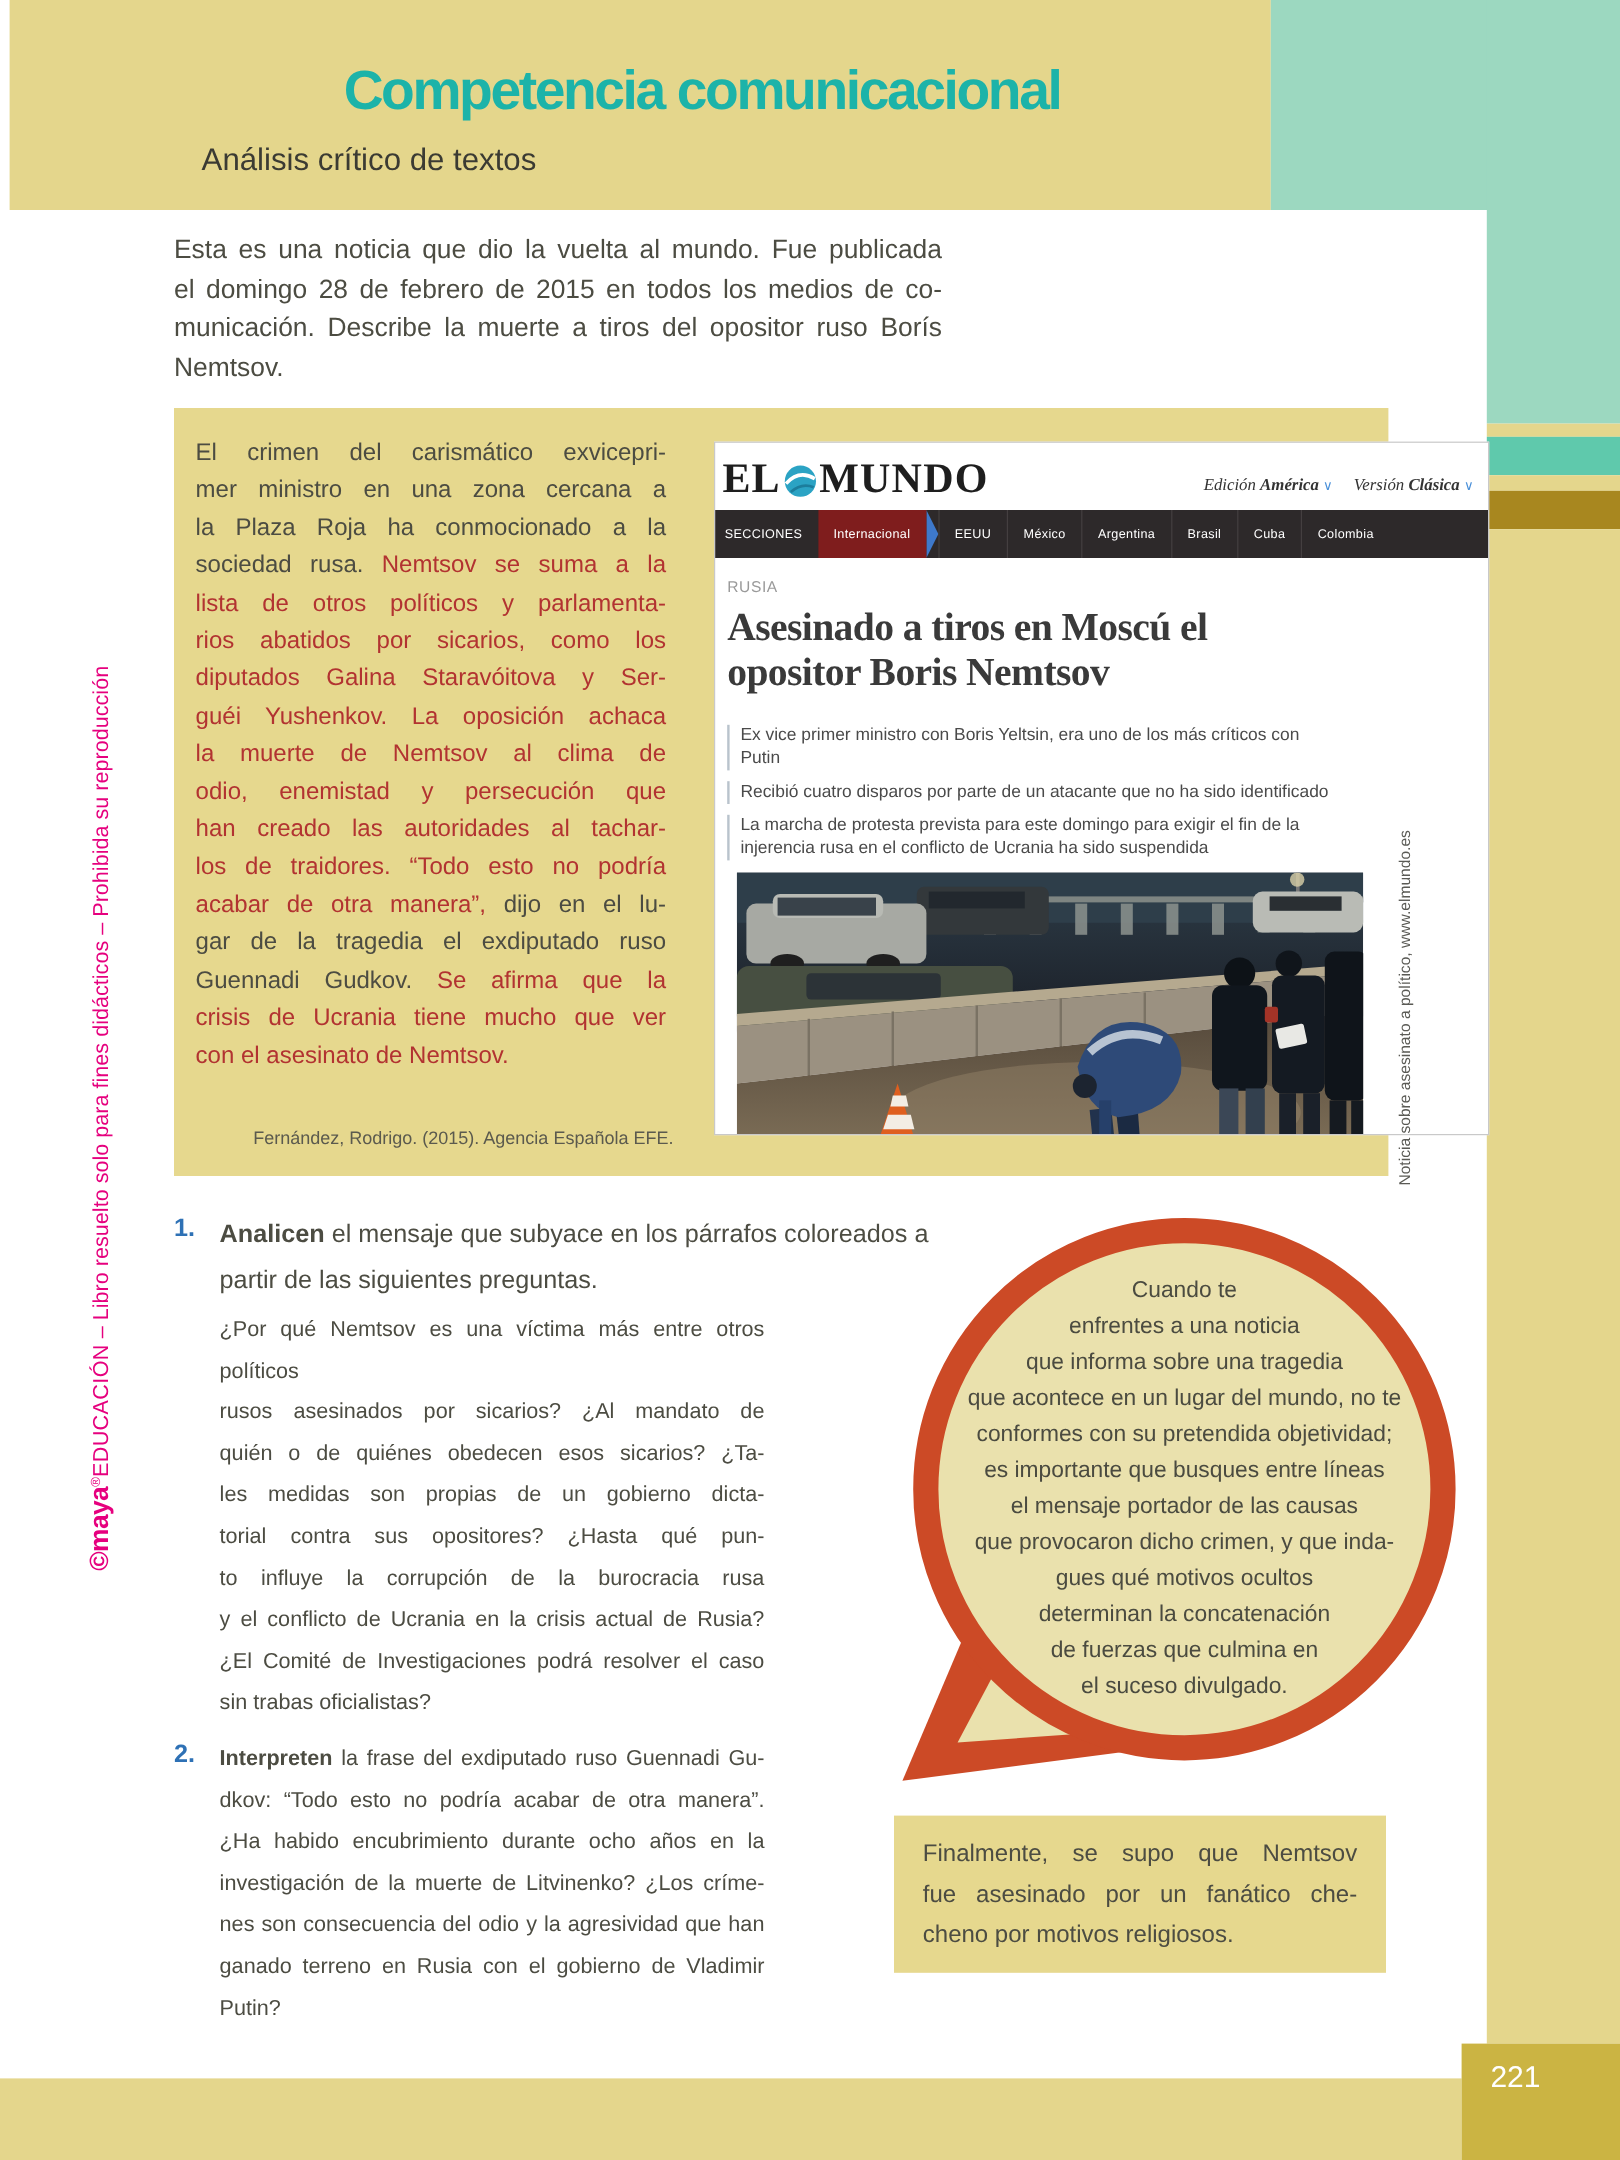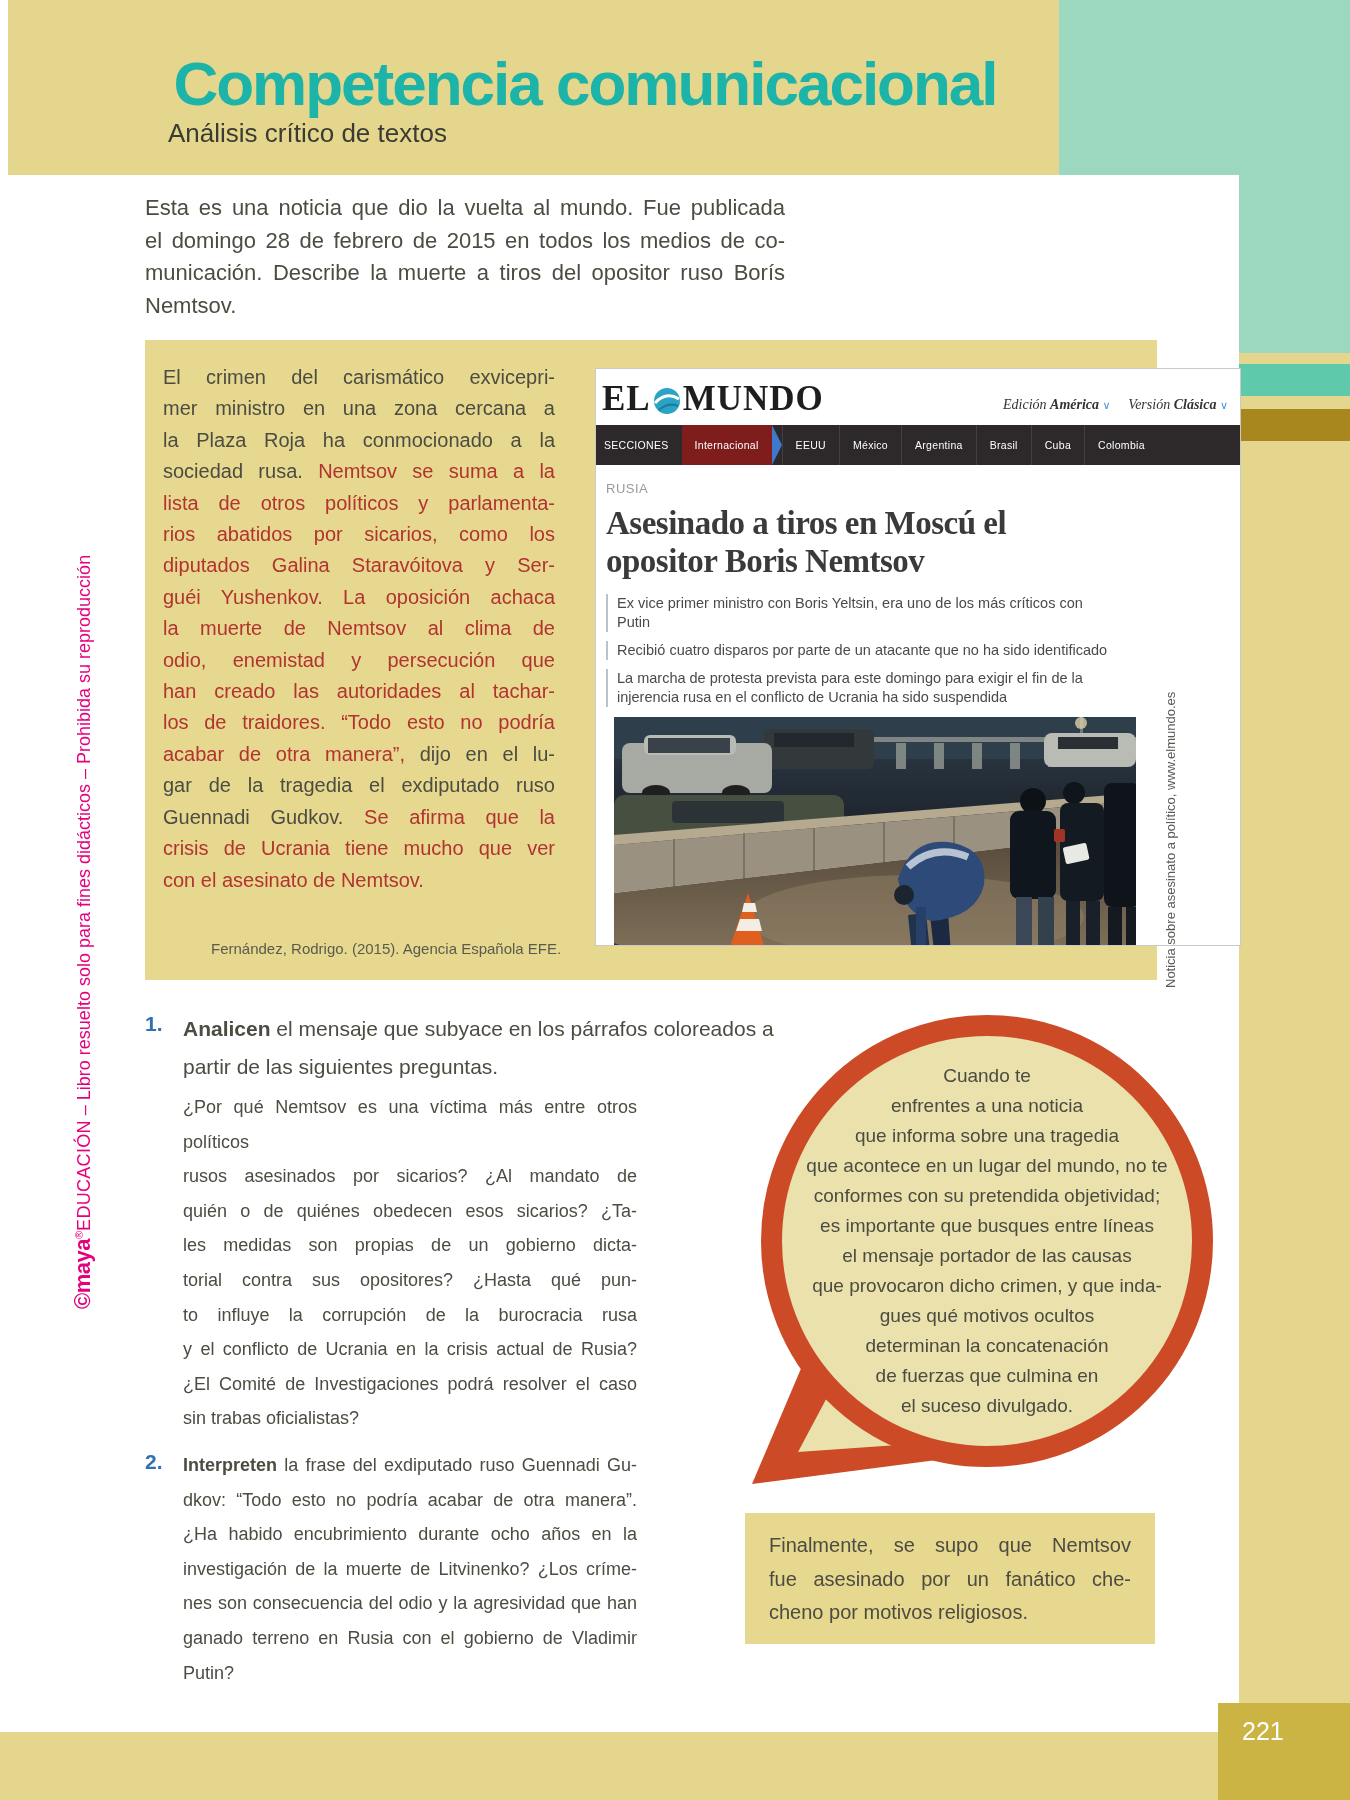--- a/index.html
+++ b/index.html
@@ -3,21 +3,21 @@
 <meta charset="utf-8">
 <style>
   html,body{margin:0;padding:0;background:#ffffff;}
   .page{position:relative;width:1350px;height:1800px;background:#ffffff;overflow:hidden;
         font-family:"Liberation Sans",sans-serif;color:#4c4c42;}
   .abs{position:absolute;}
 
   
   .banner{left:8px;top:0;width:1051px;height:175px;background:#e4d68c;}
   .banner-title{position:absolute;left:0;top:48px;width:100%;text-align:center;padding-left:103px;box-sizing:border-box;
-    font-size:62px;font-weight:bold;letter-spacing:-2px;color:#1cb3a9;}
+    font-size:46px;font-weight:bold;letter-spacing:-2px;color:#1cb3a9;}
   .banner-sub{position:absolute;left:0;top:118px;width:100%;padding-left:160px;box-sizing:border-box;
     font-size:26px;color:#3b3b33;}
   .teal-top{left:1059px;top:0;width:291px;height:175px;background:#9cd8c0;}
   .teal-col{left:1239px;top:0;width:111px;height:353px;background:#9cd8c0;}
   .strip-k1{left:1239px;top:353px;width:111px;height:11px;background:#e4d68c;}
   .strip-t2{left:1239px;top:364px;width:111px;height:32px;background:#5fc9ac;}
   .strip-k2{left:1239px;top:396px;width:111px;height:13px;background:#e4d68c;}
   .strip-ol{left:1239px;top:409px;width:111px;height:32px;background:#a8871f;}
   .khaki-col{left:1239px;top:441px;width:111px;height:1262px;background:#e4d68c;}
   .gold-box{left:1218px;top:1703px;width:132px;height:97px;background:#cbb443;color:#ffffff;
@@ -53,21 +53,21 @@
   .edition-bar{font-family:"Liberation Serif",serif;font-style:italic;font-size:14px;color:#333;padding-bottom:6px;}
   .edition-bar b{font-weight:bold;}
   .chev{color:#4a90d9;font-style:normal;font-size:11px;}
   .news-nav{background:#2d292a;height:40px;display:flex;align-items:stretch;overflow:hidden;white-space:nowrap;}
   .nav-item{color:#fff;font-size:10.5px;letter-spacing:.3px;display:flex;align-items:center;padding:0 13px;border-left:1px solid #443f40;}
   .nav-item.active{background:#7f1d1d;border-left:none;position:relative;}
   .nav-arrow{width:0;height:0;border-top:20px solid transparent;border-bottom:20px solid transparent;border-left:10px solid #3e79cb;}
   .news-body{padding:0 10px 0 16px;}
   .kicker{margin-top:16px;font-size:13px;color:#9a9a9a;letter-spacing:.5px;}
   .headline{margin-top:8px;font-family:"Liberation Serif",serif;font-weight:bold;font-size:33px;line-height:38px;color:#3a3a3a;letter-spacing:-.5px;}
-  .bullets{margin-top:14px;}
+  .bullets{margin-top:24px;}
   .bullet{display:flex;margin-bottom:9px;font-size:14.5px;line-height:19px;color:#4a4a4a;max-width:505px;}
   .bullet .tick{width:2px;background:#b9c3cc;margin-right:9px;flex:none;}
   .photo-wrap{margin:10px 0 0 8px;width:522px;height:266px;position:relative;}
 
   
   .photo-credit{left:1163px;top:988px;transform:rotate(-90deg);transform-origin:0 0;white-space:nowrap;
     font-size:13px;color:#5a5a55;}
 
   
   .q-num{color:#2e71b5;font-weight:bold;font-size:21px;}

